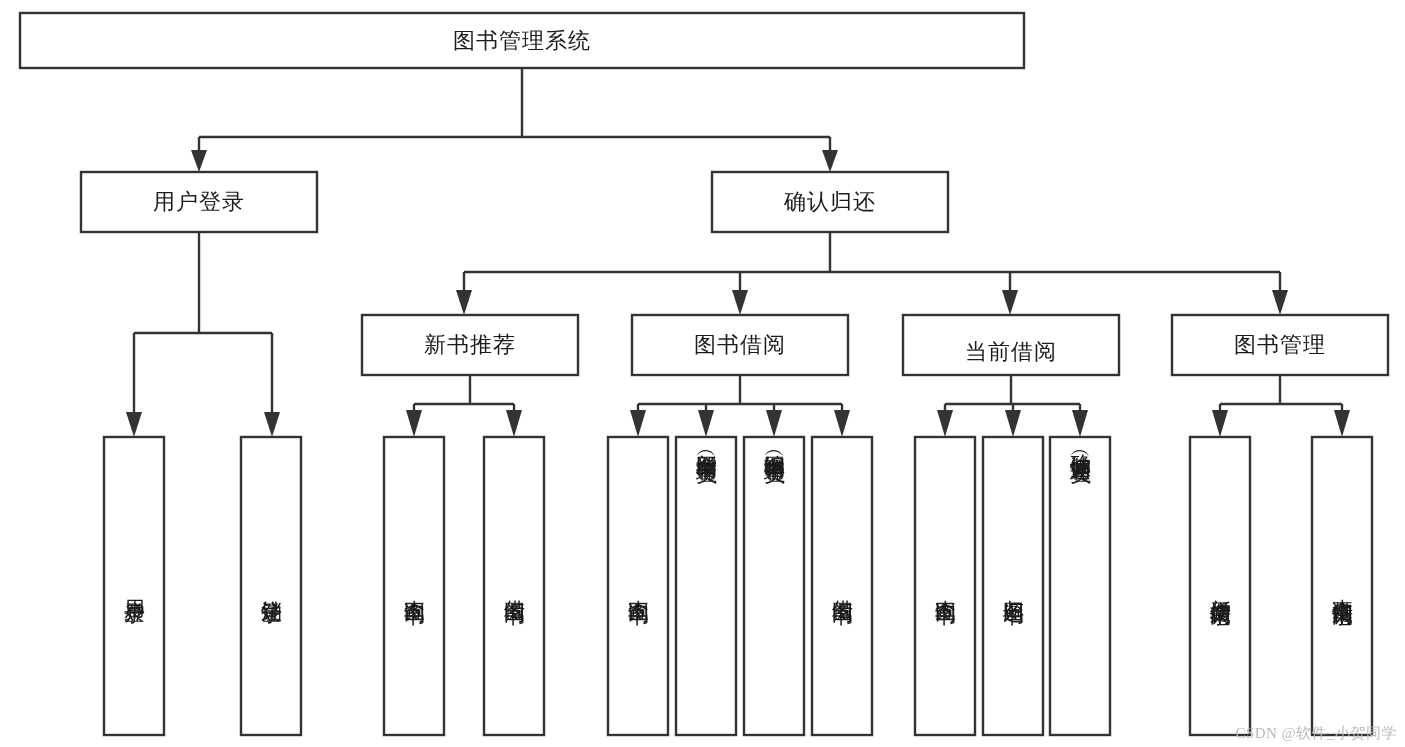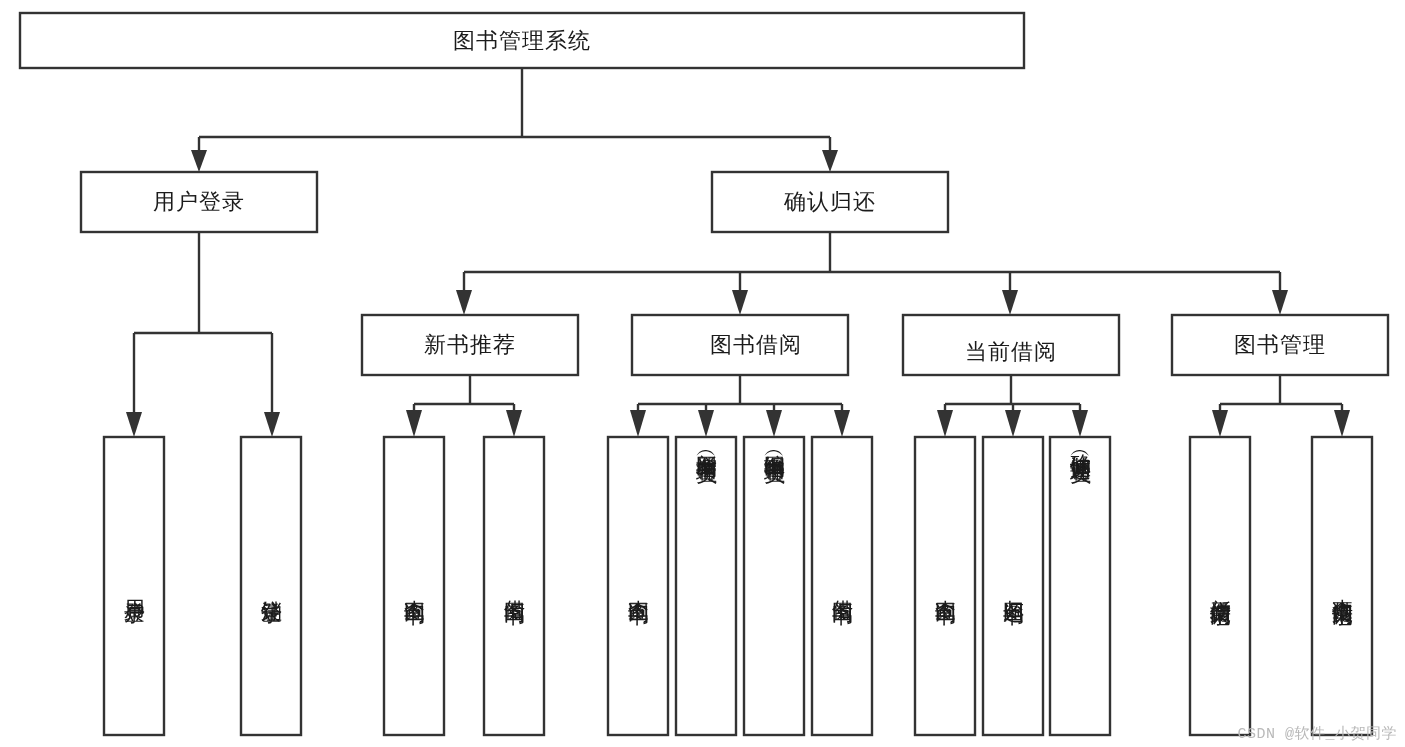--- a/index.html
+++ b/index.html
@@ -71,21 +71,21 @@
     letter-spacing: 1px;
     white-space: nowrap;
     font-family: "DejaVu Sans", "Liberation Sans", sans-serif;
   }
   #watermark {
     position: absolute;
     right: 8px;
     bottom: 4px;
     font-size: 15px;
     color: #b9b9b9;
-    font-family: Liberation Mono, monospace;
+    font-family: Liberation Serif, serif;
     white-space: nowrap;
     letter-spacing: 0.5px;
   }
 </style>
 </head>
 <body>
 
 <div id="diagram-root">
 
   <svg id="tree-svg" viewBox="0 0 1405 747" xmlns="http://www.w3.org/2000/svg">
@@ -197,21 +197,21 @@
   </div>
 
   <div class="h-label-wrap" style="left:712px; top:172px; width:236px; height:60px;">
     <span>确认归还</span>
   </div>
 
   <div class="h-label-wrap" style="left:362px; top:315px; width:216px; height:60px;border-radius:21px;">
     <span>新书推荐</span>
   </div>
 
-  <div class="h-label-wrap" style="left:632px; top:315px; width:216px; height:60px;padding-left:16px;">
+  <div class="h-label-wrap" style="left:632px; top:315px; width:216px; height:60px;">
     <span>图书借阅</span>
   </div>
 
   <div class="h-label-wrap" style="left:903px; top:315px; width:216px; height:74px;">
     <span>当前借阅</span>
   </div>
 
   <div class="h-label-wrap" style="left:1172px; top:315px; width:216px; height:60px;">
     <span>图书管理</span>
   </div>

